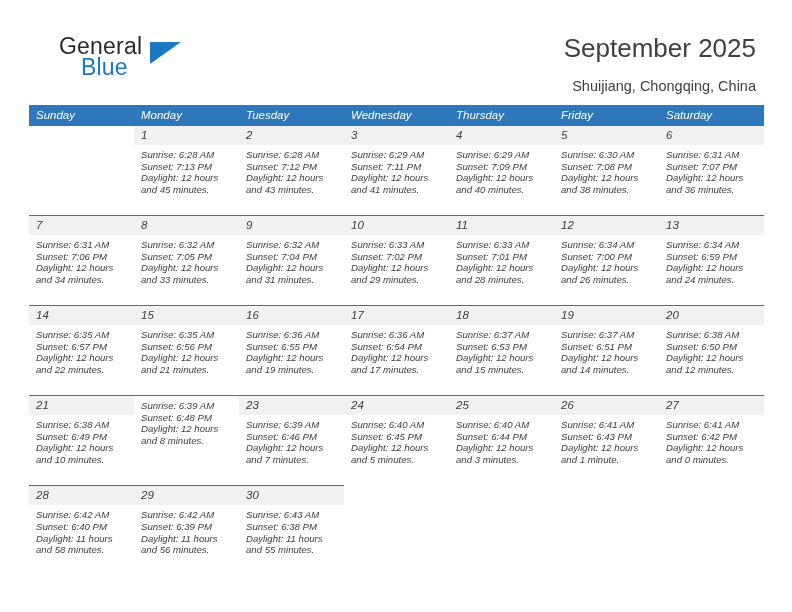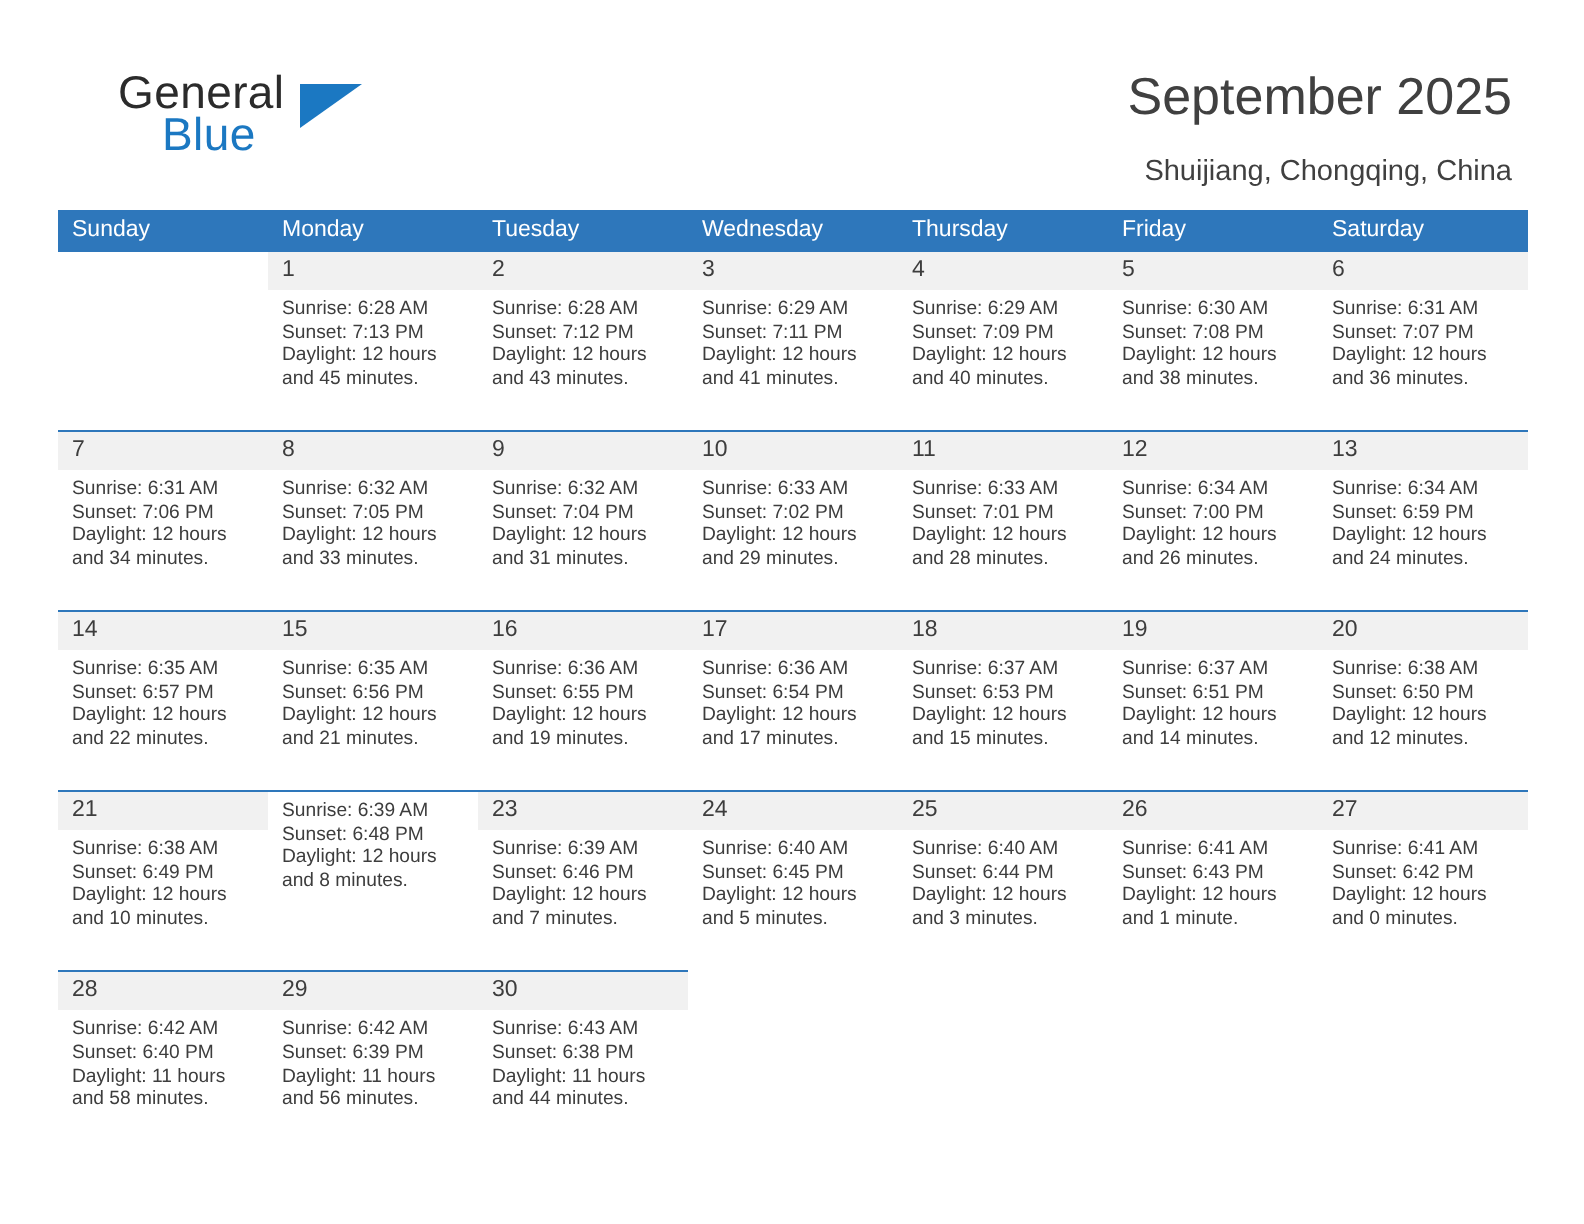--- a/index.html
+++ b/index.html
@@ -82,20 +82,21 @@
     white-space: nowrap;
     text-align: left;
   }
 
   
   .calendar {
     position: absolute;
     left: 29px;
     top: 105px;
     width: 735px;
+    font-style: italic;
   }
   .weekdays {
     display: flex;
     background: #2e77bb;
     height: 21px;
   }
   .weekday {
     flex: 1 1 0;
     color: #ffffff;
     font-size: 11.5px;
@@ -458,21 +459,21 @@
                 <div>Daylight: 11 hours</div>
                 <div class="daylight-line2">and 56 minutes.</div>
               </div>
             </div>
             <div class="day">
               <div class="day-number">30</div>
               <div class="day-info">
                 <div>Sunrise: 6:43 AM</div>
                 <div>Sunset: 6:38 PM</div>
                 <div>Daylight: 11 hours</div>
-                <div class="daylight-line2">and 44 minutes.</div>
+                <div class="daylight-line2">and 55 minutes.</div>
               </div>
             </div>
             <div class="day blank">
               <div class="day-number"></div>
             </div>
             <div class="day blank">
               <div class="day-number"></div>
             </div>
             <div class="day blank">
               <div class="day-number"></div>

